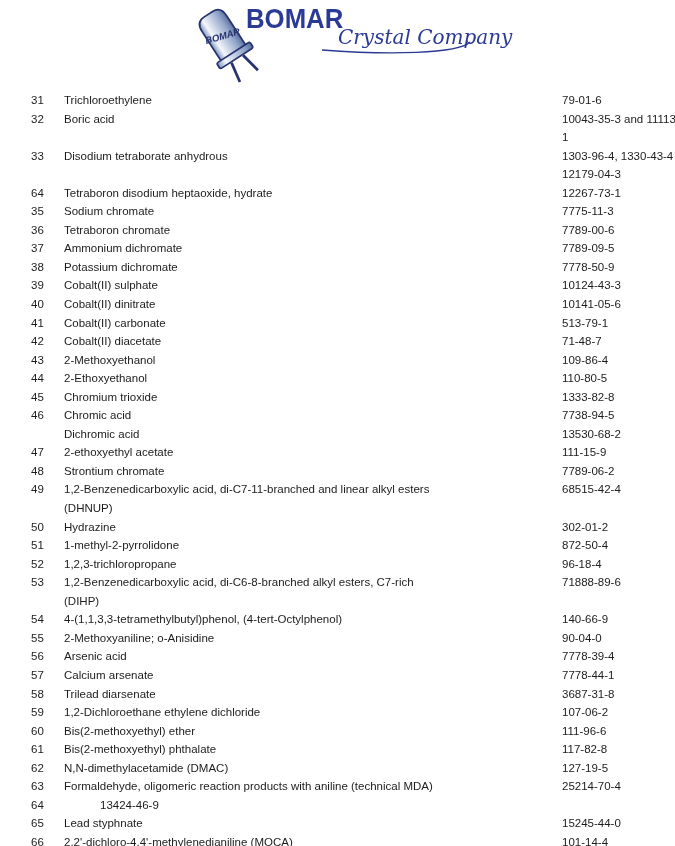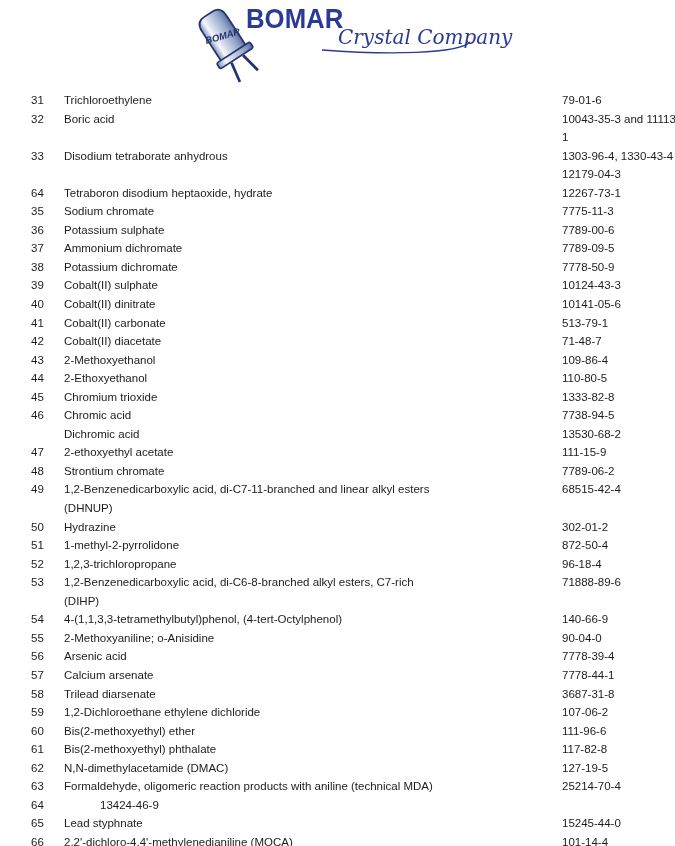--- a/index.html
+++ b/index.html
@@ -152,21 +152,21 @@
     </div>
 
     <div class="row">
       <span class="no">35</span>
       <span class="name">Sodium chromate</span>
       <span class="cas">7775-11-3</span>
     </div>
 
     <div class="row">
       <span class="no">36</span>
-      <span class="name">Potassium sulphate</span>
+      <span class="name">Tetraboron chromate</span>
       <span class="cas">7789-00-6</span>
     </div>
 
     <div class="row">
       <span class="no">37</span>
       <span class="name">Ammonium dichromate</span>
       <span class="cas">7789-09-5</span>
     </div>
 
     <div class="row">

